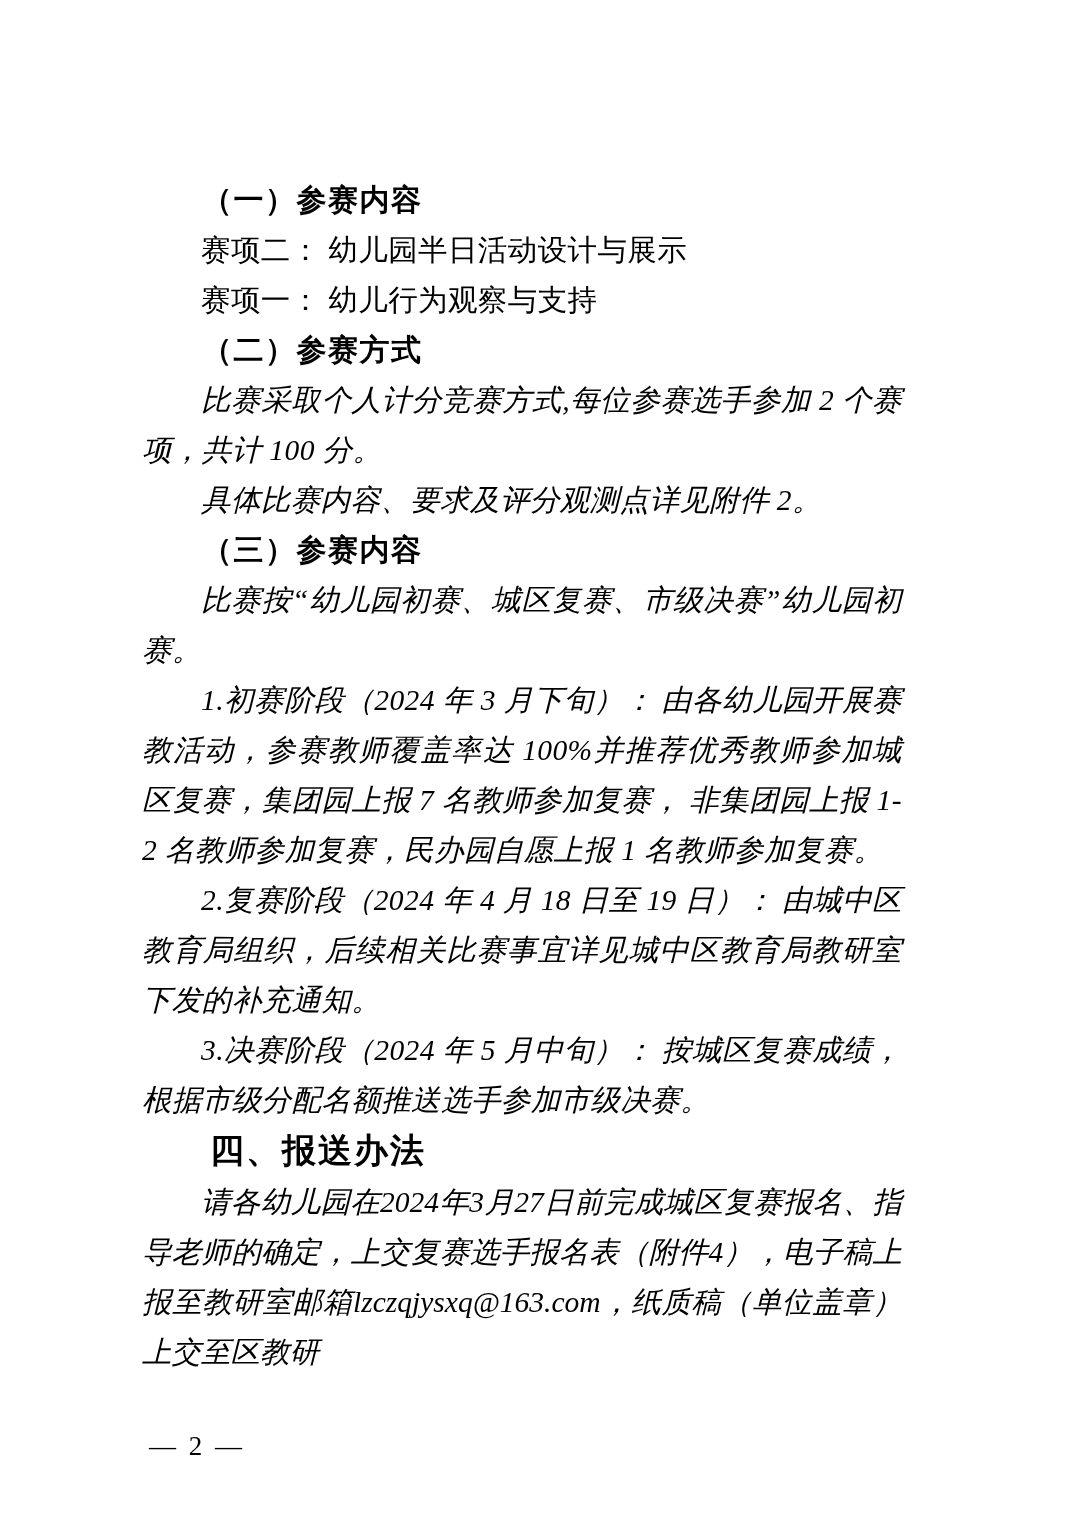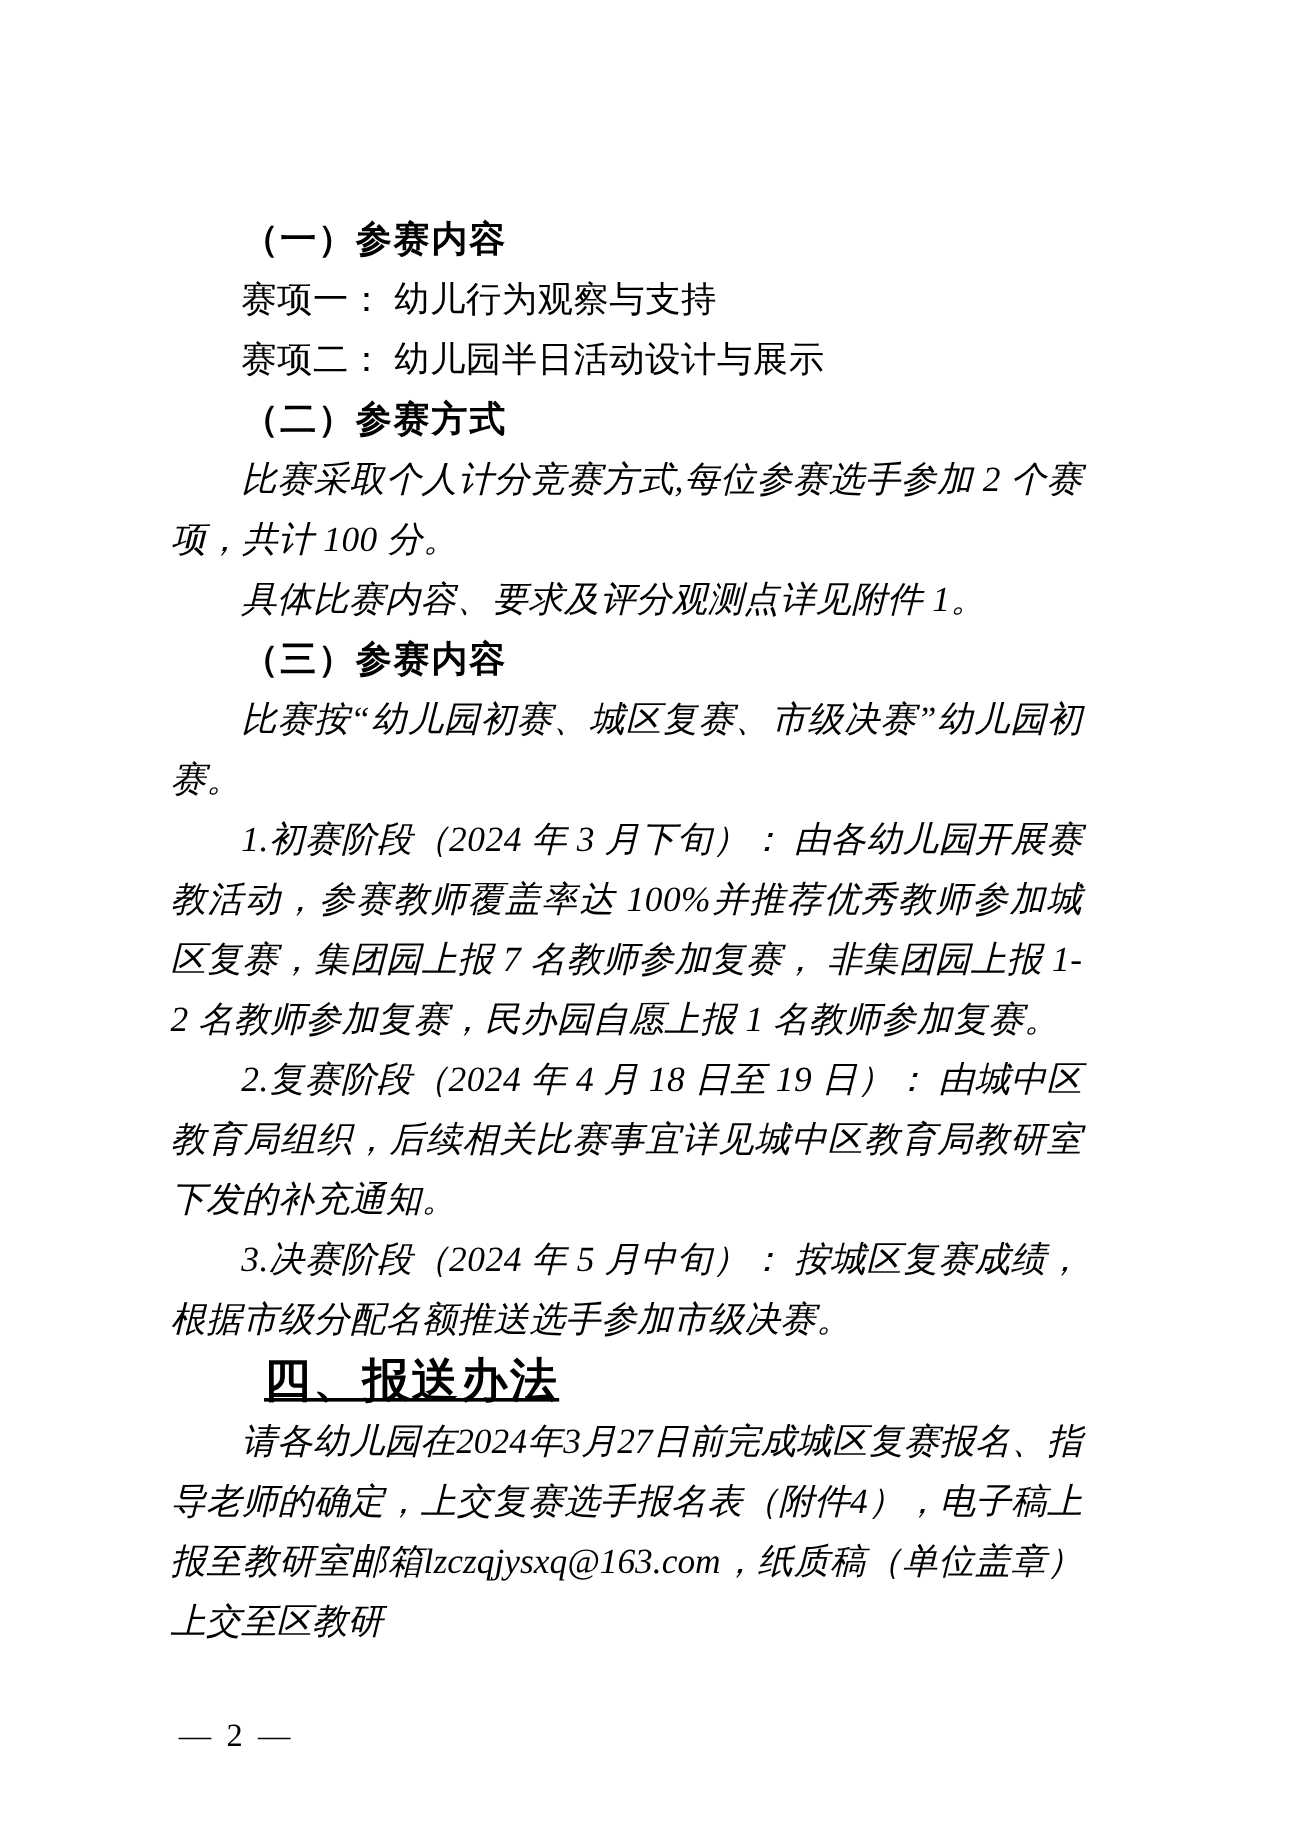--- a/index.html
+++ b/index.html
@@ -33,26 +33,25 @@
     font-weight: bold;
     font-size: 30px;
     line-height: 50px;
     margin: 0;
     text-indent: 2em;
     letter-spacing: 1.5px;
     font-family: "Liberation Serif", "DejaVu Serif", serif;
   }
   .heading-major {
     font-weight: bold;
-    font-size: 39px;
+    font-size: 34px;
     line-height: 52px;
     margin: 0;
     text-indent: 2em;
     letter-spacing: 2px;
-    text-decoration: underline;
   }
   p.para {
     margin: 0;
     text-indent: 2em;
     text-align: justify;
     text-justify: inter-ideograph;
     font-size: 29.5px;
     line-height: 50px;
     font-style: italic;
   }
@@ -80,26 +79,26 @@
     margin-left: -680px;
   }
 </style>
 </head>
 <body>
 
 <div class="page">
   <div class="doc-body">
 
     <h2 class="heading">（一）参赛内容</h2>
+    <p class="item">赛项二： 幼儿园半日活动设计与展示</p>
     <p class="item">赛项一： 幼儿行为观察与支持</p>
-    <p class="item">赛项二： 幼儿园半日活动设计与展示</p>
 
     <h2 class="heading">（二）参赛方式</h2>
     <p class="para">比赛采取个人计分竞赛方式,每位参赛选手参加 2 个赛项，共计 100 分。</p>
-    <p class="para">具体比赛内容、要求及评分观测点详见附件 1。</p>
+    <p class="para">具体比赛内容、要求及评分观测点详见附件 2。</p>
 
     <h2 class="heading">（三）参赛内容</h2>
     <p class="para">比赛按“幼儿园初赛、城区复赛、市级决赛”幼儿园初赛。</p>
     <p class="para">1.初赛阶段（2024 年 3 月下旬）： 由各幼儿园开展赛教活动，参赛教师覆盖率达 100%并推荐优秀教师参加城区复赛，集团园上报 7 名教师参加复赛， 非集团园上报 1-2 名教师参加复赛，民办园自愿上报 1 名教师参加复赛。</p>
     <p class="para">2.复赛阶段（2024 年 4 月 18 日至 19 日）： 由城中区教育局组织，后续相关比赛事宜详见城中区教育局教研室下发的补充通知。</p>
     <p class="para">3.决赛阶段（2024 年 5 月中旬）： 按城区复赛成绩， 根据市级分配名额推送选手参加市级决赛。</p>
 
     <h2 class="heading-major">四、报送办法</h2>
     <p class="para tight">请各幼儿园在2024年3月27日前完成城区复赛报名、指导老师的确定，上交复赛选手报名表（附件4），电子稿上报至教研室邮箱lzczqjysxq@163.com，纸质稿（单位盖章）上交至区教研</p>
 

